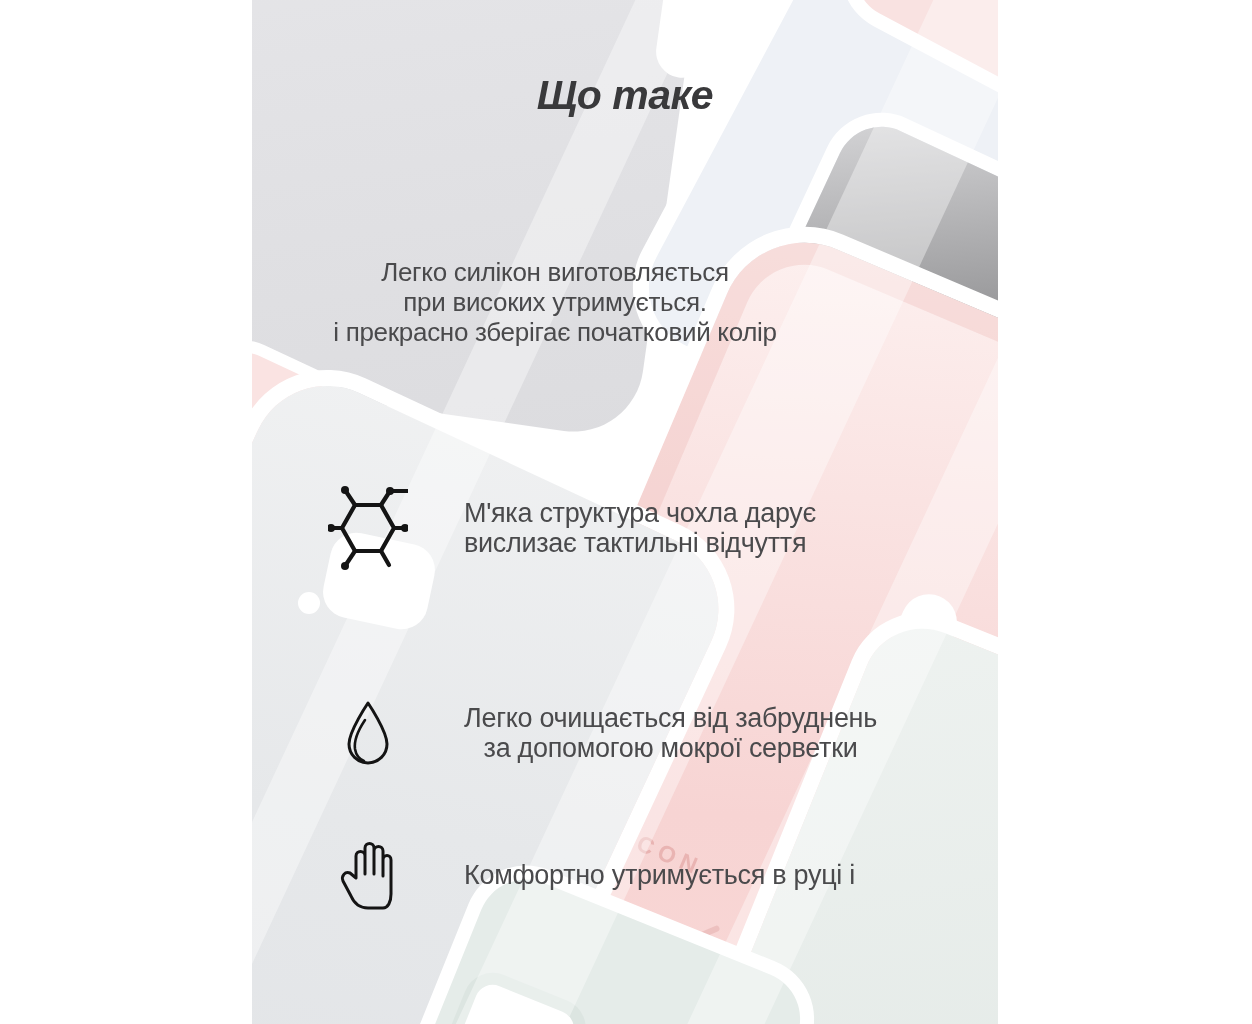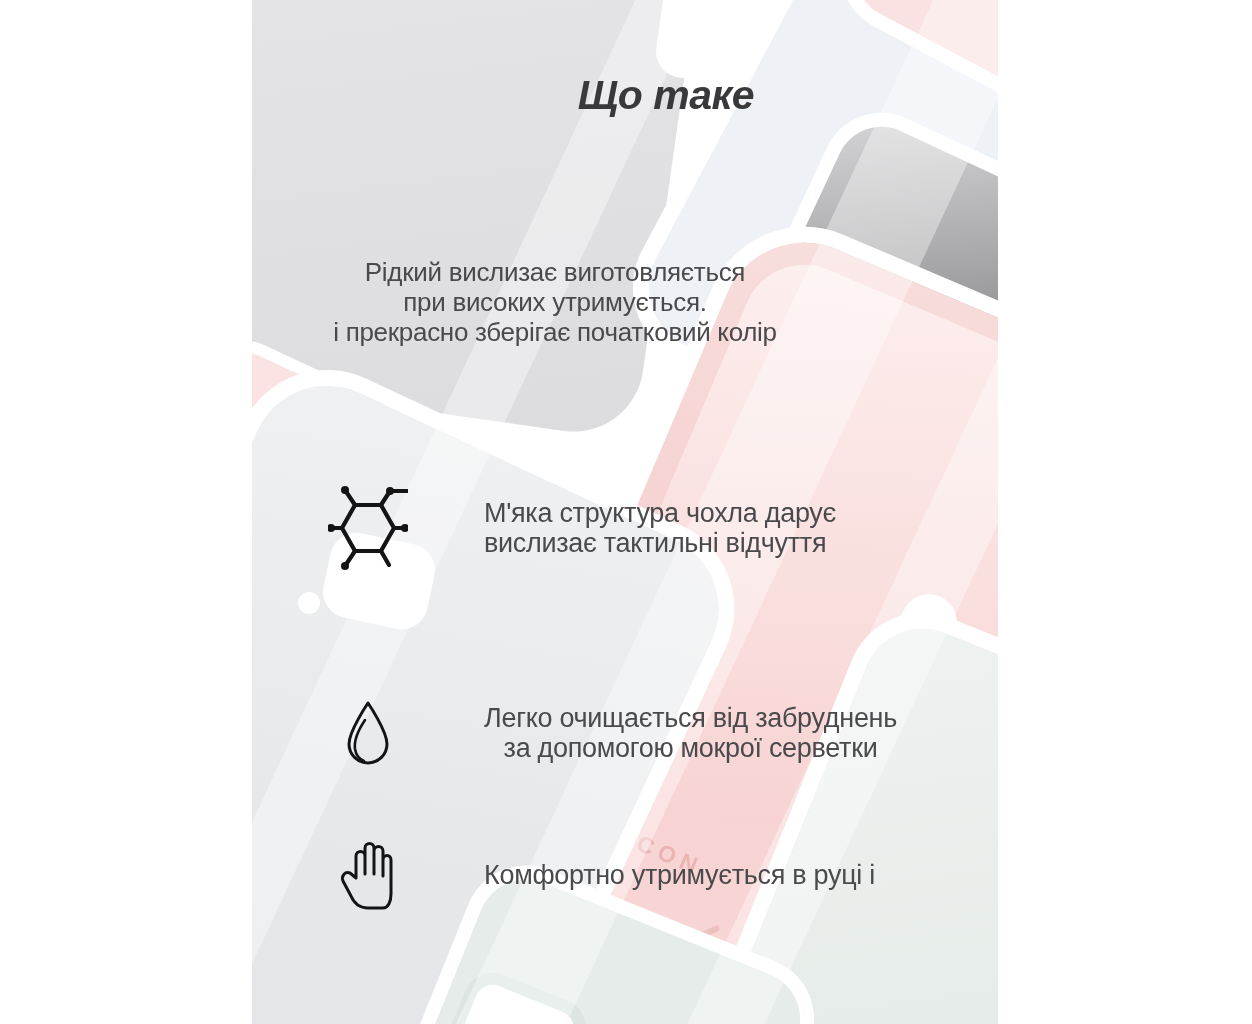--- a/index.html
+++ b/index.html
@@ -50,26 +50,26 @@
     box-shadow:0 0 0 16px #fff;transform:rotate(22deg);z-index:4;}
   .glare{position:absolute;width:80px;height:1700px;background:rgba(255,255,255,0.38);
     transform:rotate(25deg);z-index:6;top:-300px;}
   .glare.g1{left:130px;width:60px;}
   .glare.g2{left:430px;width:100px;}
   .glare.g3{left:660px;width:70px;}
   
   .content{position:absolute;left:0;top:0;width:746px;height:1024px;z-index:10;}
   .title{position:absolute;left:0;top:72px;width:746px;text-align:center;
     font-size:41px;line-height:46px;font-weight:bold;font-style:italic;
-    color:#39393b;letter-spacing:-0.5px;padding-left:41px;}
+    color:#39393b;letter-spacing:-0.5px;}
   .intro{position:absolute;left:30px;top:257px;width:546px;text-align:center;
     font-size:26px;line-height:30px;color:#4a4a4c;letter-spacing:-0.3px;}
   .feature{position:absolute;left:56px;display:flex;align-items:center;height:86px;}
   .feature .icon-box{width:120px;display:flex;justify-content:center;align-items:center;flex:none;}
-  .feature .ftext{margin-left:56px;font-size:27px;line-height:30px;color:#4a4a4c;
+  .feature .ftext{margin-left:36px;font-size:27px;line-height:30px;color:#4a4a4c;
     letter-spacing:-0.3px;white-space:nowrap;}
   .f1{top:485px;}.f2{top:690px;text-align:center;}.f3{top:832px;text-align:center;}
   svg{display:block;}
 </style>
 </head>
 <body>
 
 <div class="canvas">
   <div class="strip">
 
@@ -96,21 +96,21 @@
     <div class="glare g1"></div>
     <div class="glare g2"></div>
     <div class="glare g3"></div>
 
     <div class="content">
       <div class="title">
         <div>Що таке</div>
       </div>
 
       <div class="intro">
-        <div>Рідкий вислизає виготовляється</div>
+        <div>Легко силікон виготовляється</div>
         <div>при високих утримується.</div>
         <div>і прекрасно зберігає початковий колір</div>
       </div>
 
       <div class="feature f1">
         <div class="icon-box">
           <svg width="80" height="84" viewBox="0 0 80 84" fill="none" stroke="#141414" stroke-width="4.2" stroke-linecap="round" stroke-linejoin="round">
             <polygon points="14,42 27,19 53,19 66,42 53,65 27,65"></polygon>
             <line x1="27" y1="19" x2="17" y2="4"></line>
             <line x1="53" y1="19" x2="62" y2="5"></line>

